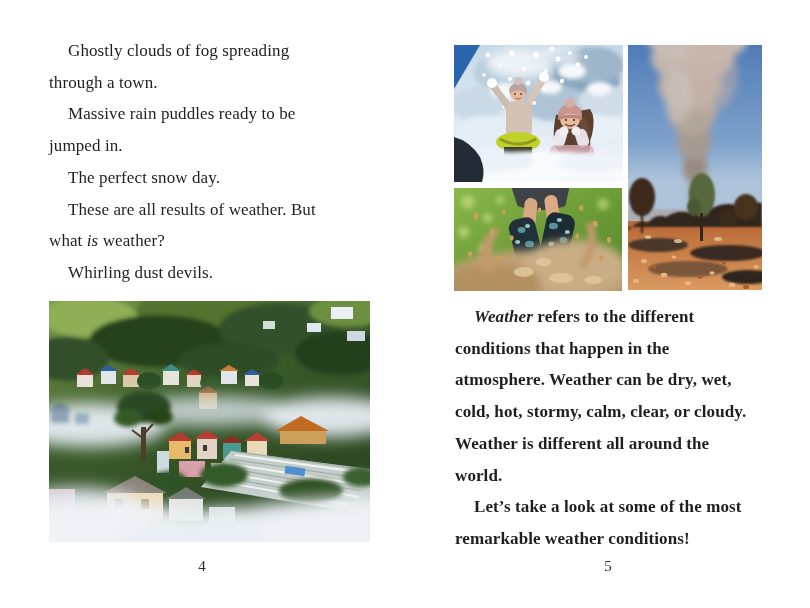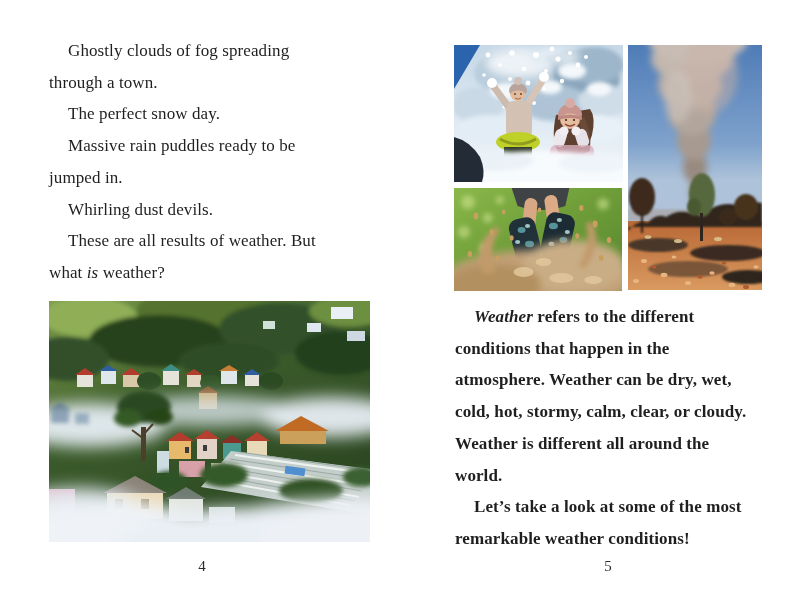--- a/index.html
+++ b/index.html
@@ -22,24 +22,24 @@
   .pn-right{left:588px;top:558px;}
 </style>
 </head>
 <body>
 
 <div class="spread">
 
   <section>
     <div class="text-block tb-left">
       <p><span>Ghostly clouds of fog spreading through a town.</span></p>
+      <p><span>Massive rain puddles ready to be jumped in.</span></p>
       <p><span>The perfect snow day.</span></p>
-      <p><span>Massive rain puddles ready to be jumped in.</span></p>
+      <p><span>These are all results of weather. But what </span><i>is</i><span> weather?</span></p>
       <p><span>Whirling dust devils.</span></p>
-      <p><span>These are all results of weather. But what </span><i>is</i><span> weather?</span></p>
     </div>
 
     <figure class="ph-fog">
       <svg viewBox="0 0 321 241" preserveAspectRatio="none">
         <defs>
           <linearGradient id="gFor" x1="0" y1="0" x2="0.6" y2="1">
             <stop offset="0" stop-color="#7d9c4a"></stop>
               <stop offset="0.45" stop-color="#3c5c2b"></stop>
               <stop offset="1" stop-color="#2a4521"></stop>
           </linearGradient>

